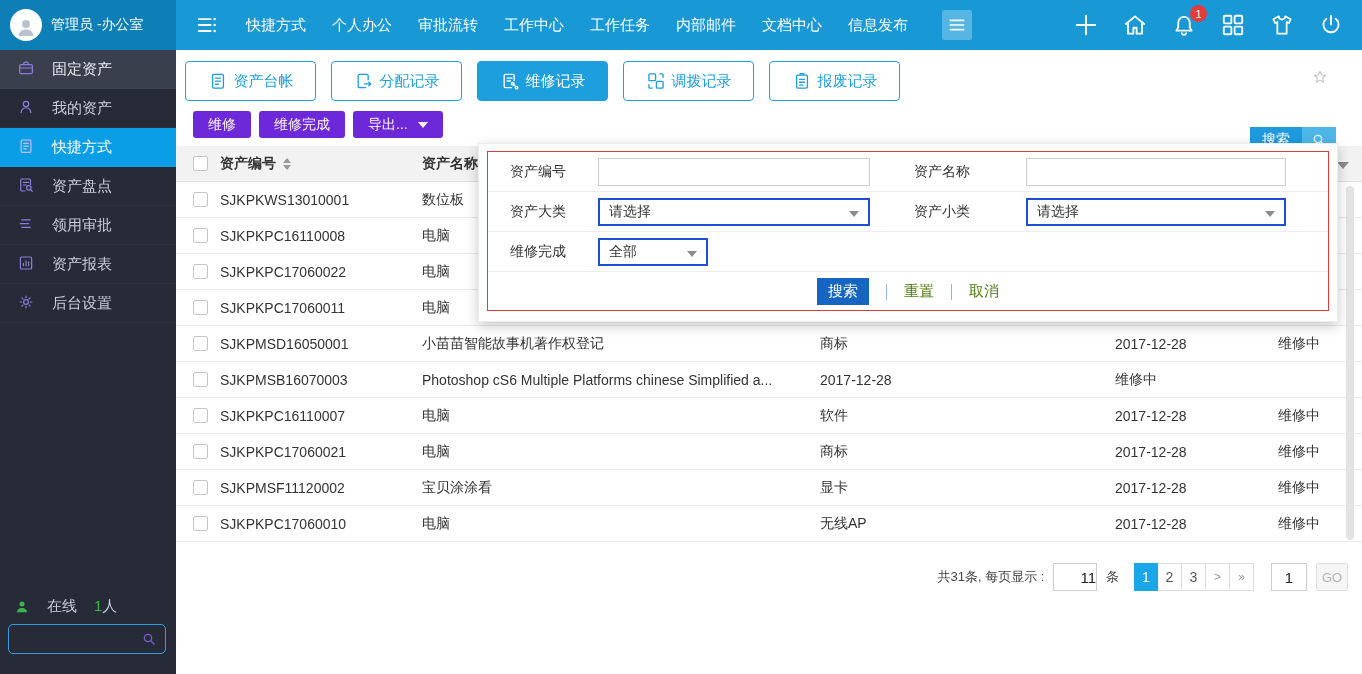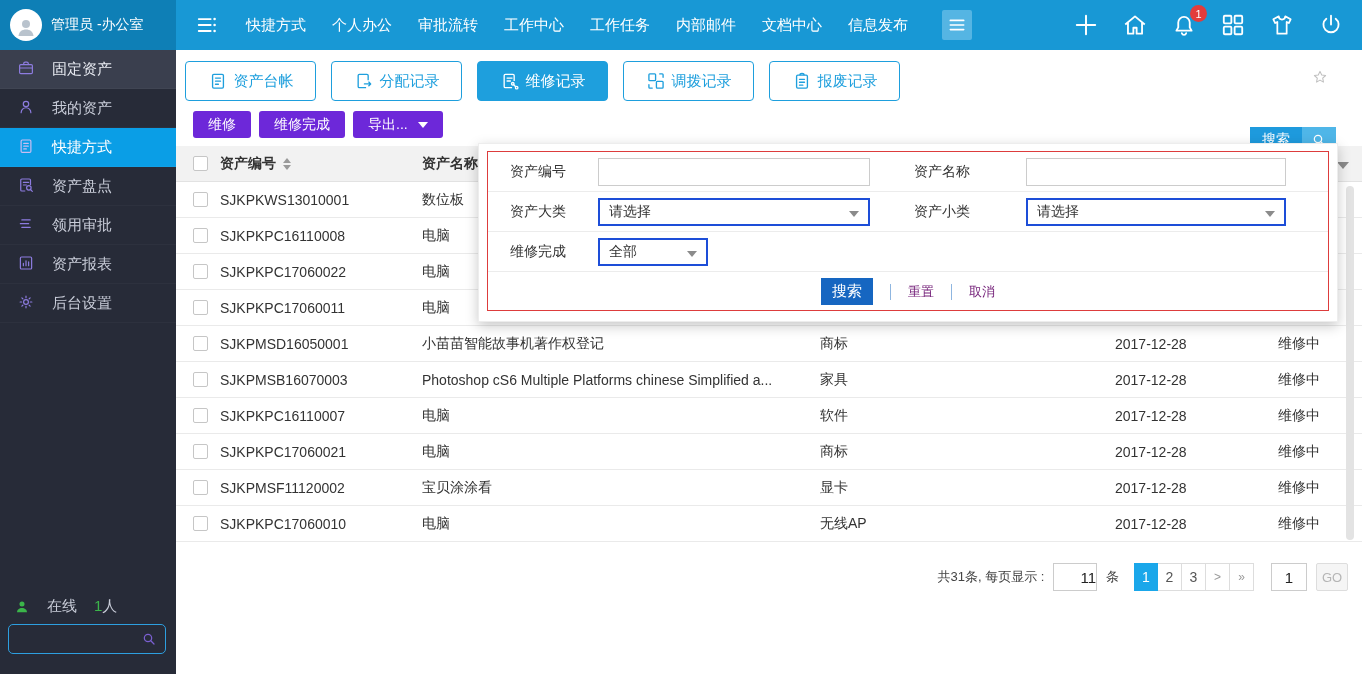--- a/index.html
+++ b/index.html
@@ -75,21 +75,21 @@
   .popup-red { position:absolute; left:8px; top:7px; right:8px; height:160px; border:1px solid #dd3c3c; }
   .f-row { display:grid; grid-template-columns:88px 272px 44px 112px 260px; align-items:center; height:40px; padding-left:22px; border-bottom:1px solid #ececec; }
   .f-label { font-size:14px; color:#333; }
   .f-input { width:100%; height:28px; border:1px solid #ccc; outline:none; padding:0 8px; font-family:inherit; font-size:14px; background:#fff; }
   .f-select { position:relative; width:100%; height:28px; border:2px solid #1d4ed8; background:#fff; display:flex; align-items:center; padding:0 9px; font-size:14px; color:#333; cursor:pointer; }
   .f-select.small { width:110px; }
   .f-select .sel-caret { position:absolute; right:9px; top:11px; width:0; height:0; border-left:5px solid transparent; border-right:5px solid transparent; border-top:6px solid #8b8b8b; }
   .f-footer { height:39px; display:flex; align-items:center; justify-content:center; gap:17px; }
   .f-search-btn { min-width:52px; height:27px; background:#1666c1; color:#fff; border:none; font-size:15px; cursor:pointer; font-family:inherit; padding:0 10px; }
   .f-sep { width:1px; height:16px; background:#8fb6e0; }
-  .f-link { color:#701a75; font-size:13px; cursor:pointer; }
+  .f-link { color:#4d7c0f; font-size:15px; cursor:pointer; }
 
   
   .pagination { position:absolute; top:563px; right:14px; display:flex; align-items:center; gap:9px; font-size:13px; color:#444; z-index:2; }
   .pg-box { min-width:34px; height:28px; border:1px solid #ccc; background:#fff; display:flex; align-items:center; justify-content:center; font-size:15px; color:#222; cursor:pointer;padding-left:26px; }
   .pg-pages { display:flex; margin-left:6px; }
   .pg-page { min-width:24px; height:28px; border:1px solid #ddd; border-left:none; background:#fff; display:flex; align-items:center; justify-content:center; padding:0 6px; color:#555; cursor:pointer; font-size:14px; }
   .pg-page:first-child { border-left:1px solid #ddd; }
   .pg-page.active { background:#1aa7ea; border-color:#1aa7ea; color:#fff; }
   .pg-page.arrow { color:#999; font-size:12px; }
   .pg-jump { margin-left:8px; width:36px; text-align:center; font-family:inherit; outline:none; }
@@ -423,21 +423,20 @@
           <span class="cell">SJKPMSD16050001</span>
           <span class="cell">小苗苗智能故事机著作权登记</span>
           <span class="cell">商标</span>
           <span class="cell">2017-12-28</span>
           <span class="cell">维修中</span>
         </div>
         <div class="t-row">
           <span class="checkbox"></span>
           <span class="cell">SJKPMSB16070003</span>
           <span class="cell">Photoshop cS6 Multiple Platforms chinese Simplified a...</span>
-          <span class="cell">家具</span>
           <span class="cell">2017-12-28</span>
           <span class="cell">维修中</span>
         </div>
         <div class="t-row">
           <span class="checkbox"></span>
           <span class="cell">SJKPKPC16110007</span>
           <span class="cell">电脑</span>
           <span class="cell">软件</span>
           <span class="cell">2017-12-28</span>
           <span class="cell">维修中</span>

